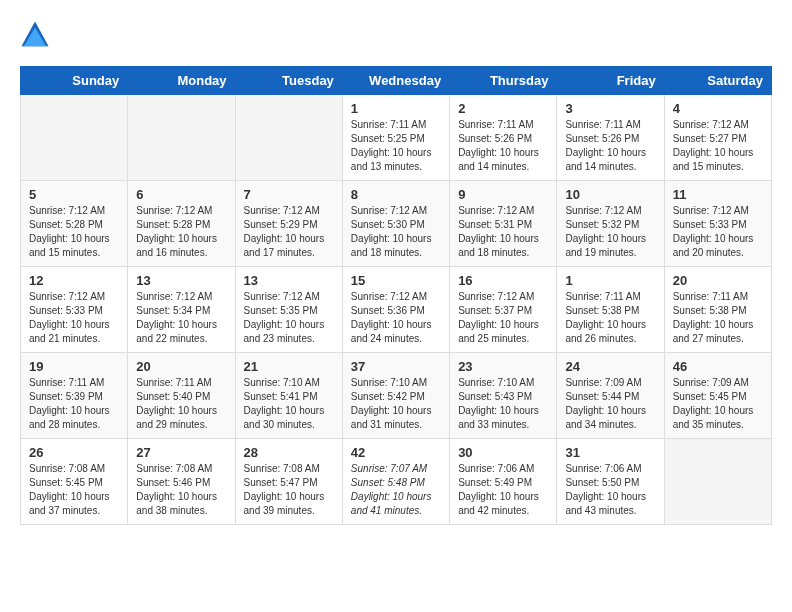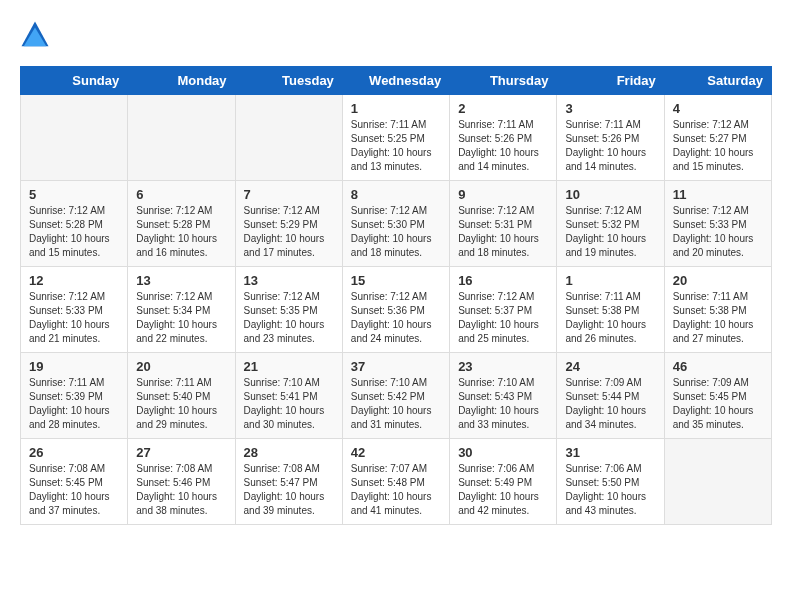--- a/index.html
+++ b/index.html
@@ -329,21 +329,21 @@
         </td>
         <td>
           <span class="day-number">28</span>
           <div class="day-info" style="white-space: pre-line;">Sunrise: 7:08 AM
 Sunset: 5:47 PM
 Daylight: 10 hours
 and 39 minutes.</div>
         </td>
         <td>
           <span class="day-number">42</span>
-          <div class="day-info" style="white-space: pre-line;">Sunrise: 7:07 AM
+          <div class="day-info" style="white-space: pre-line; font-style: italic;">Sunrise: 7:07 AM
 Sunset: 5:48 PM
 Daylight: 10 hours
 and 41 minutes.</div>
         </td>
         <td>
           <span class="day-number">30</span>
           <div class="day-info" style="white-space: pre-line;">Sunrise: 7:06 AM
 Sunset: 5:49 PM
 Daylight: 10 hours
 and 42 minutes.</div>

